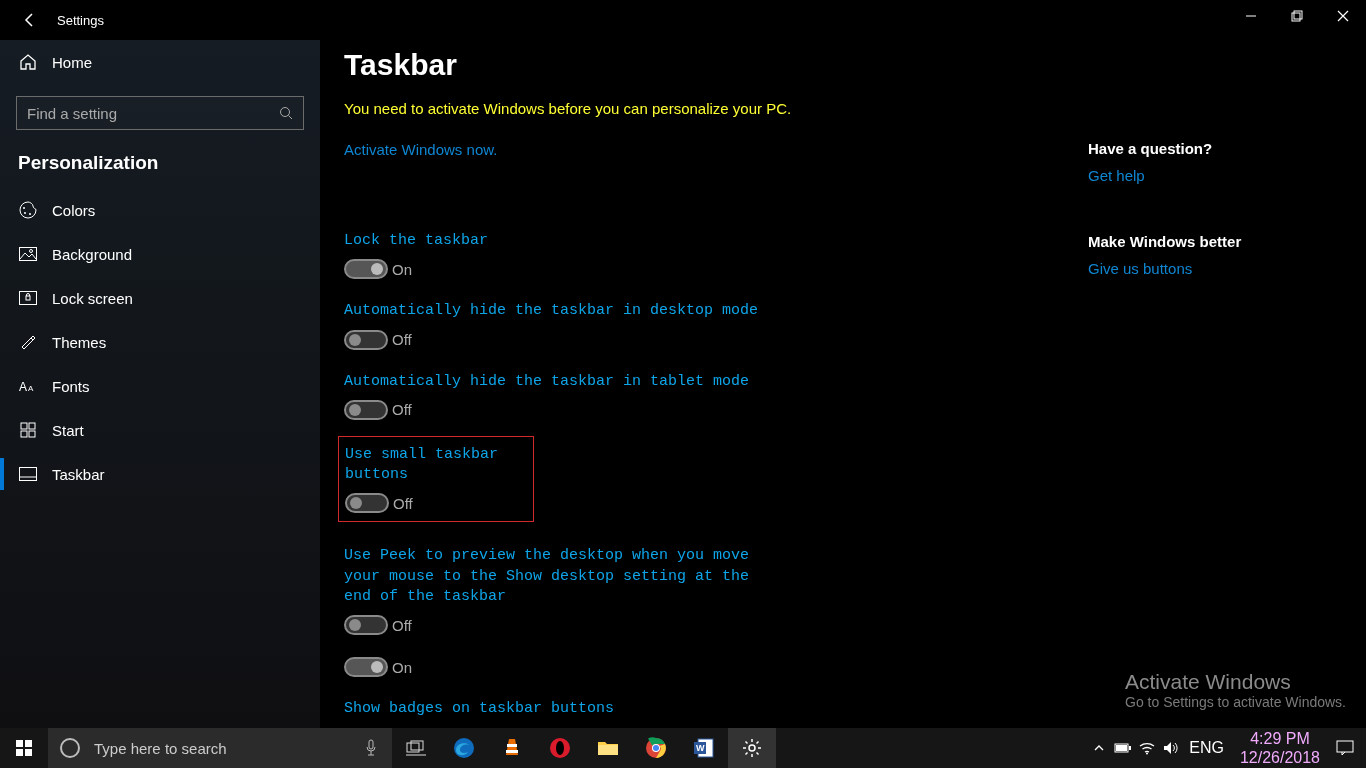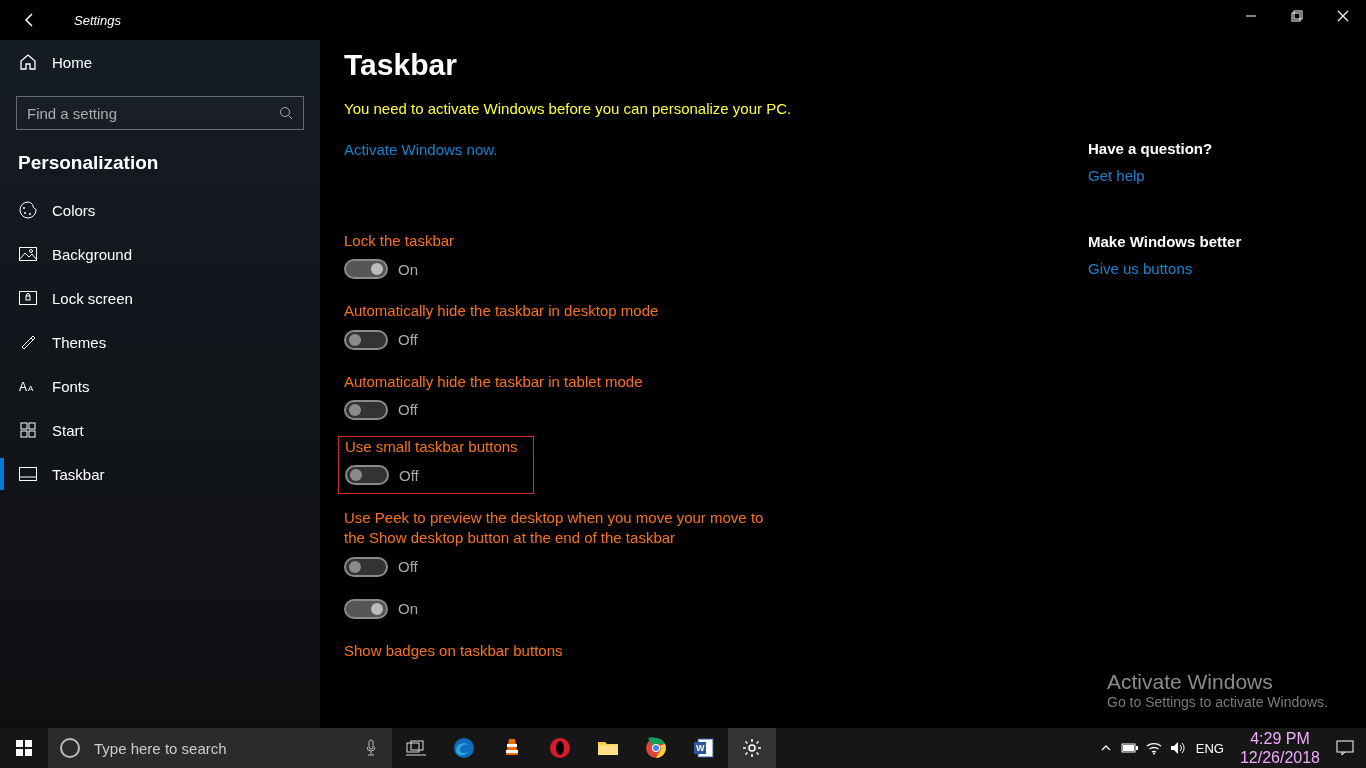--- a/index.html
+++ b/index.html
@@ -1,21 +1,21 @@
 <!DOCTYPE html>
 <html><head>
 <meta charset="utf-8">
 <style>
   * { box-sizing: border-box; margin: 0; padding: 0; font-family: "Segoe UI", Tahoma, sans-serif; }
   html, body { width: 1366px; height: 768px; overflow: hidden; background: #000; color: #fff; }
   .window { position: relative; width: 1366px; height: 728px; background: #000; }
   
   .titlebar { height: 40px; display: flex; align-items: center; position: relative; }
   .titlebar .back { width: 24px; height: 24px; margin-left: 18px; display:flex; align-items:center; justify-content:center;}
-  .titlebar .title { margin-left: 32px; font-size: 13px; color: #fff; font-style: italic; }
+  .titlebar .title { margin-left: 15px; font-size: 13px; color: #fff; }
   .win-controls { position: absolute; right: 0; top: 0; height: 32px; display: flex; }
   .win-controls div { width: 46px; height: 32px; display: flex; align-items: center; justify-content: center; }
   
   .sidebar { position: absolute; left: 0; top: 40px; width: 320px; height: 688px;
              background: linear-gradient(to bottom, rgba(60,80,100,0.35), rgba(30,30,35,0.5)); }
   .sidebar-row { display: flex; align-items: center; height: 44px; padding-left: 18px; font-size: 15px; color: #fff; }
   .sidebar-row .ico { width: 20px; height: 20px; margin-right: 14px; display:flex; align-items:center; justify-content:center;}
   .sidebar-row.active { position: relative; }
   .sidebar-row.active::before { content:""; position:absolute; left:0; top:6px; bottom:6px; width:4px; background:#0078d7; }
   .search-wrap { margin: 12px 16px 22px 16px; }
@@ -23,49 +23,49 @@
             display: flex; align-items: center; padding: 0 10px; }
   .search span.ph { color: #aaa; font-size: 15px; flex: 1; }
   .section-label { padding: 0 18px 14px 18px; font-size: 19px; font-weight: 600; color: #fff; }
   
   .main { position: absolute; left: 344px; top: 48px; width: 740px; height: 680px; color: #fff; }
   .main h1 { font-size: 30px; font-weight: 600; margin-bottom: 18px; }
   .activation-msg { color: #ffff33; font-size: 15px; margin-bottom: 24px; }
   .link { color: #0f86d2; font-size: 15px; }
   .setting-group { margin-top: 72px; }
   .setting { margin-bottom: 22px; }
-  .setting.highlight { border: 1px solid #d12a2a; padding: 0 12px 8px 6px; margin-left: -6px; width: 196px; margin-bottom: 14px; margin-top:-6px;}
-  .setting .label { font-size: 15px; color: #f97316; margin-bottom: 8px; max-width: 440px; line-height: 1.35; }
-  .toggle-row { display: flex; align-items: center; gap: 10px; }
+  .setting.highlight { border: 1px solid #d12a2a; padding: 8px 12px 8px 6px; margin-left: -6px; width: 196px; margin-bottom: 24px; margin-top:-6px;}
+  .setting .label { font-size: 15px; color: #0ea5e9; margin-bottom: 8px; max-width: 440px; line-height: 1.35; font-family: Liberation Mono, monospace; }
+  .toggle-row { display: flex; align-items: center; gap: 4px; }
   .toggle { width: 44px; height: 20px; border: 2px solid #8a8a8a; border-radius: 10px; position: relative; background:#333; }
   .toggle .knob { width: 12px; height: 12px; border-radius: 50%; background: #8a8a8a; position: absolute; top: 2px; left: 3px; }
   .toggle.on { background: #575656; border-color:#8a8a8a;}
   .toggle.on .knob { left: auto; right: 3px; background:#bbb; }
   .toggle-row .state { font-size: 15px; color: #aaa; }
   
   .rightpane { position: absolute; right: 38px; top: 140px; width: 240px; }
   .rightpane .heading { font-size: 15px; font-weight: 600; margin-bottom: 10px; }
   .rightpane .block { margin-bottom: 48px; }
   
-  .watermark { position: absolute; right: 38px; bottom: 18px; text-align: left; color: #6f6f6f; }
+  .watermark { position: absolute; right: 20px; bottom: 18px; text-align: left; color: #6f6f6f; }
   .watermark .t1 { font-size: 21px; color:#8b8b8b;}
   .watermark .t2 { font-size: 14px; color:#7a7a7a;}
   
   .taskbar { position: absolute; left: 0; bottom: 0; width: 1366px; height: 40px; background: #161616; display: flex; align-items: center; }
   .tb-btn { height: 40px; display: flex; align-items: center; justify-content: center; }
   .start { width: 48px; }
   .cortana { width: 344px; display: flex; align-items: center; background: #2b2b2b; height: 40px; }
   .cortana .circle { width: 20px; height: 20px; border: 2px solid #bcbcbc; border-radius: 50%; margin: 0 14px 0 12px; }
   .cortana .text { color: #ccc; font-size: 15px; }
   .cortana .mic { margin-left: auto; margin-right: 14px; }
   .app-icons { display: flex; align-items: center; }
   .app-icons .tb-btn { width: 48px; }
   .tray { margin-left: auto; display: flex; align-items: center; height: 40px; padding-right: 6px; }
   .tray .tico { width: 24px; height: 40px; display:flex; align-items:center; justify-content:center; }
-  .tray .lang { font-size: 13px; color:#fff; padding:0 6px;}
+  .tray .lang { font-size: 16px; color:#fff; padding:0 6px;}
   .tray .clock { font-size: 16px; color: #f0abfc; padding: 0 10px; text-align: center; line-height: 1.2; }
   svg { display:block; }
 </style>
 </head>
 <body>
 
 <div class="window">
 
   <div class="titlebar">
     <div class="back">
@@ -222,21 +222,21 @@
       <div class="setting highlight">
         <div class="label">Use small taskbar buttons</div>
         <div class="toggle-row">
           <div class="toggle">
               <div class="knob"></div>
             </div>
           <div class="state">Off</div>
         </div>
       </div>
       <div class="setting">
-        <div class="label">Use Peek to preview the desktop when you move your move to the Show desktop button at the end of the taskbar</div>
+        <div class="label">Use Peek to preview the desktop when you move your mouse to the Show desktop setting at the end of the taskbar</div>
         <div class="toggle-row">
           <div class="toggle">
               <div class="knob"></div>
             </div>
           <div class="state">Off</div>
         </div>
       </div>
       <div class="setting">
         <div class="toggle-row">
           <div class="toggle on">

